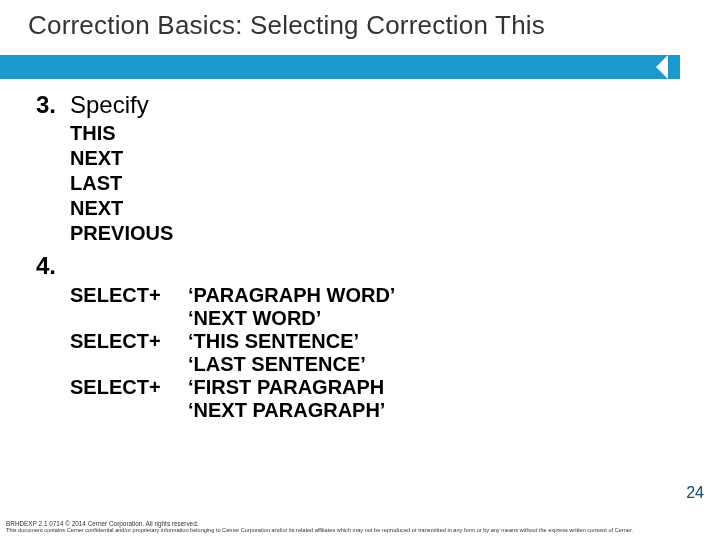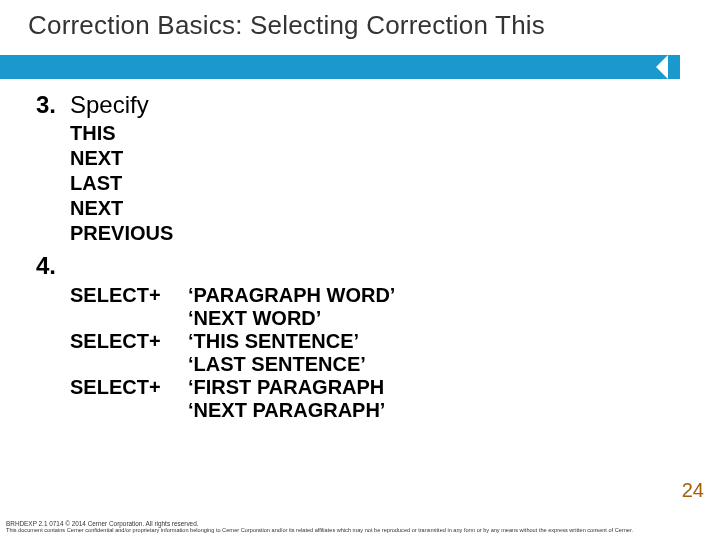--- a/index.html
+++ b/index.html
@@ -29,21 +29,21 @@
   .num { font-size: 24px; font-weight:700; width: 34px; }
   .heading { font-size: 24px; font-weight:400; }
   .sub-list { margin-left: 34px; margin-top: 2px; }
   .sub-list div { font-size: 20px; font-weight:700; line-height: 1.25; }
   .ex-block { margin-left: 34px; margin-top: 4px; }
   .ex-row { display:flex; }
   .ex-left { font-size: 20px; font-weight:700; width: 118px; white-space:nowrap; }
   .ex-right { font-size: 20px; font-weight:700; }
   .footer { position:absolute; left:6px; bottom:6px; right:40px; font-size:6.4px; line-height:1.2; color:#333; }
   .footer .line2 { font-size:5.6px; }
-  .page-num { position:absolute; right:16px; bottom:38px; font-size:20px; color:#a16207; }
+  .page-num { position:absolute; right:16px; bottom:38px; font-size:16px; color:#0c4a6e; }
 </style>
 </head>
 <body>
 
 <div class="slide">
   <div class="title-area">
     <div class="title">Correction Basics: Selecting Correction This</div>
   </div>
 
   <div class="bar-wrap">

